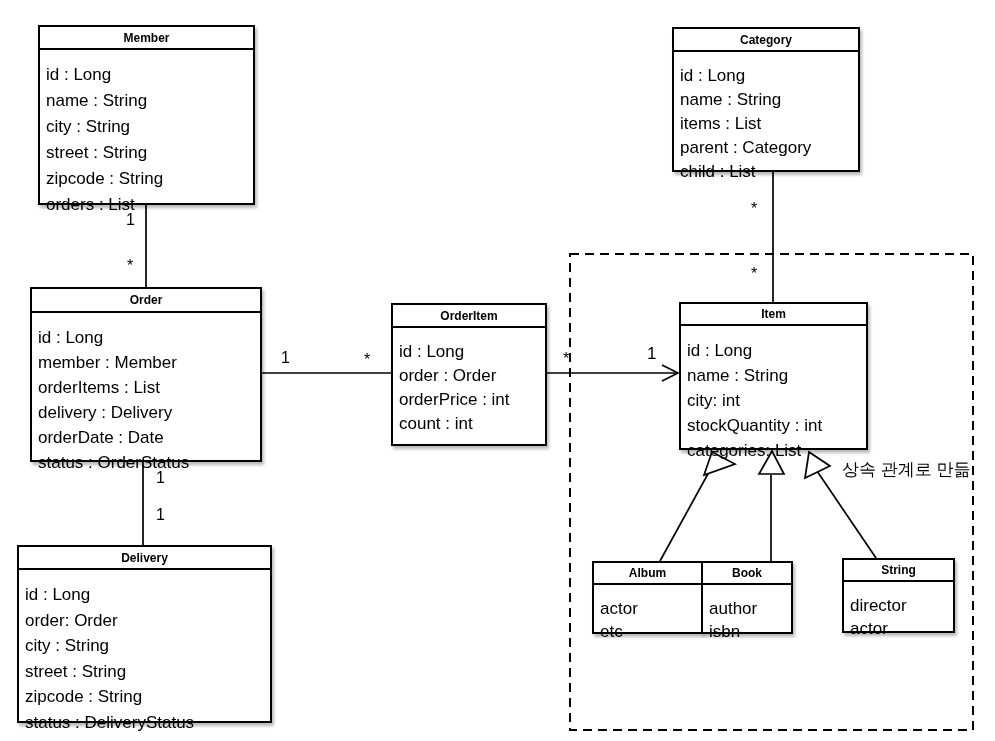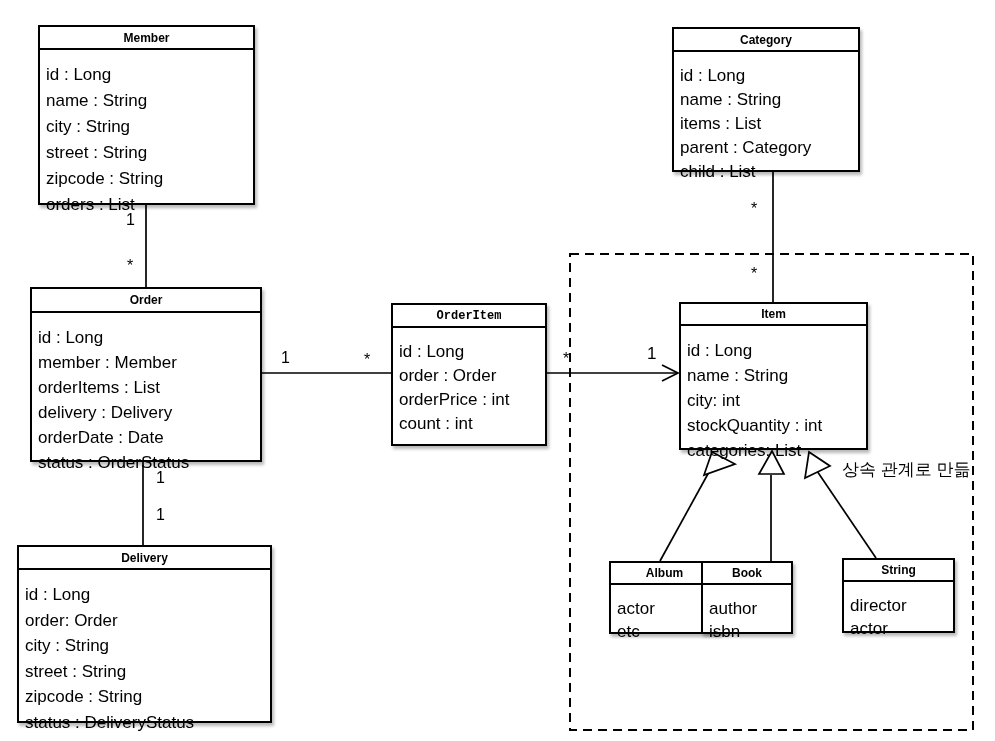--- a/index.html
+++ b/index.html
@@ -122,21 +122,21 @@
         <div class="attr">id : Long</div>
         <div class="attr">member : Member</div>
         <div class="attr">orderItems : List</div>
         <div class="attr">delivery : Delivery</div>
         <div class="attr">orderDate : Date</div>
         <div class="attr">status : OrderStatus</div>
       </div>
   </div>
 
   <div class="class-box" style="left:391px;top:303px;width:156px;height:143px;">
-    <div class="class-title" style="height:23px;font-family:Liberation Mono, monospace;">OrderItem</div>
+    <div class="class-title" style="height:23px;">OrderItem</div>
     <div class="class-attrs" style="line-height:24px;">
         <div class="attr">id : Long</div>
         <div class="attr">order : Order</div>
         <div class="attr">orderPrice : int</div>
         <div class="attr">count : int</div>
       </div>
   </div>
 
   <div class="class-box" style="left:679px;top:302px;width:189px;height:148px;">
     <div class="class-title" style="height:22px;">Item</div>
@@ -154,21 +154,21 @@
     <div class="class-attrs" style="line-height:25.5px;">
         <div class="attr">id : Long</div>
         <div class="attr">order: Order</div>
         <div class="attr">city : String</div>
         <div class="attr">street : String</div>
         <div class="attr">zipcode : String</div>
         <div class="attr">status : DeliveryStatus</div>
       </div>
   </div>
 
-  <div class="class-box" style="left:592px;top:561px;width:111px;height:73px;margin-left:17px;">
+  <div class="class-box" style="left:592px;top:561px;width:111px;height:73px;">
     <div class="class-title" style="height:22px;">Album</div>
     <div class="class-attrs" style="line-height:23px;">
         <div class="attr">actor</div>
         <div class="attr">etc</div>
       </div>
   </div>
 
   <div class="class-box" style="left:701px;top:561px;width:92px;height:73px;">
     <div class="class-title" style="height:22px;">Book</div>
     <div class="class-attrs" style="line-height:23px;">

